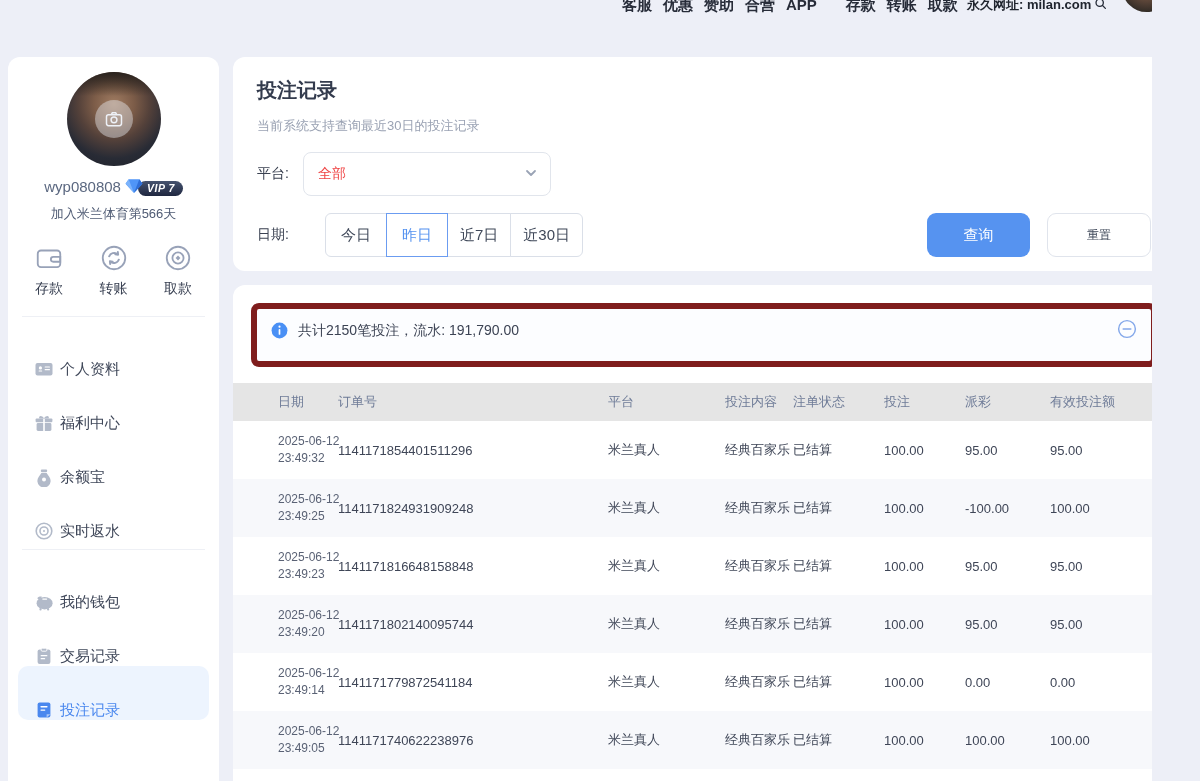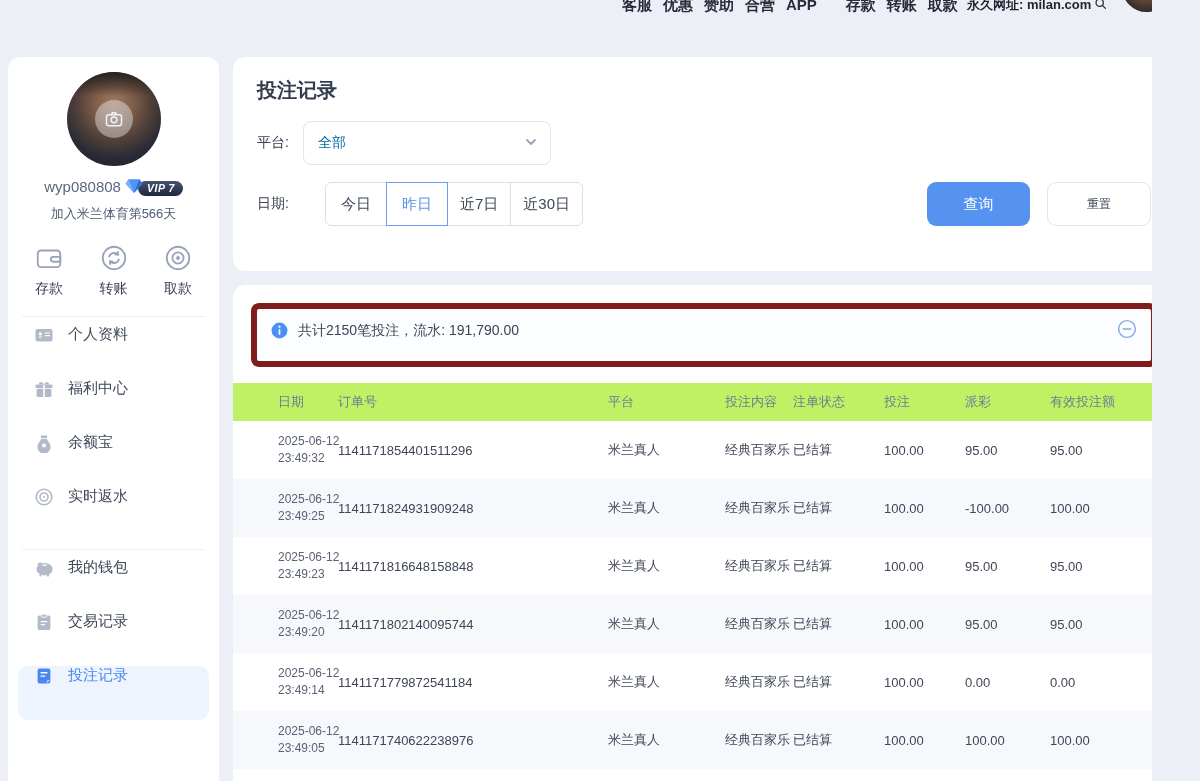--- a/index.html
+++ b/index.html
@@ -32,37 +32,37 @@
   .vip-pill { margin-left:-5px; height:15px; padding:0 8px 0 9px; border-radius:8px; background:linear-gradient(180deg,#46536f,#1f2740);
      color:#fff; font-size:10.5px; font-style:italic; font-weight:700; line-height:15px; letter-spacing:.5px; }
   .join-text { margin-top:7px; text-align:center; font-size:13px; color:#4e5a73; }
   .quick-actions { margin:20px 26px 0; display:flex; justify-content:space-between; }
   .qa { display:flex; flex-direction:column; align-items:center; gap:7px; cursor:pointer; }
   .qa-icon { width:30px; height:30px; color:#98a2b8; }
   .qa-icon svg { width:30px; height:30px; }
   .qa-label { font-size:14px; color:#353d4f; }
   .side-divider { height:1px; background:#eef0f5; margin:18px 14px 0; }
   .menu { list-style:none; padding-top:8px; }
-  .menu-item { height:54px; display:flex; align-items:flex-start; gap:14px; padding-left:26px; cursor:pointer; }
+  .menu-item { height:54px; display:flex; align-items:flex-end; gap:6px; padding-left:26px; cursor:pointer; }
   .menu-item .mi-icon { width:20px; height:20px; color:#b2bac9; flex:none; }
   .menu-item .mi-icon svg { width:20px; height:20px; }
   .menu-item .mi-label { font-size:15px; color:#3f4759; }
   .menu-item.active { margin:0 10px; padding-left:16px; border-radius:10px; background:#edf4fe; }
   .menu-item.active .mi-icon { color:var(--menu-active,#4a87ee); }
   .menu-item.active .mi-label { color:var(--menu-active,#4a87ee); }
   .menu-divider { height:1px; background:#eef0f5; margin:8px 14px; }
 
   
   .filters-card { position:absolute; left:233px; top:57px; width:942px; height:214px; background:#fff; border-radius:12px; padding:20px 24px; }
   .page-title { font-size:20px; font-weight:600; color:#333b4d; }
   .subtitle { margin-top:13px; font-size:13px; color:#9aa2b3; }
   .filter-row { display:flex; align-items:center; margin-top:17px; }
   .filter-label { width:46px; font-size:14px; color:#3a4151; flex:none; }
   .select-box, .date-box { width:248px; height:44px; border:1px solid #e1e5ec; border-radius:8px; background:#fff;
-     display:flex; align-items:center; justify-content:space-between; padding:0 12px 0 14px; font-size:14px; color:#0369a1; cursor:pointer; }
+     display:flex; align-items:center; justify-content:space-between; padding:0 12px 0 14px; font-size:14px; color:#ef4444; cursor:pointer; }
   .select-box svg { width:14px; height:14px; }
   .date-box { color:#4a5165; }
   .date-box svg { width:17px; height:17px; }
   .segmented { display:flex; margin-left:22px; }
   .seg-btn { height:44px; min-width:62px; padding:0 12px; background:#fff; border:1px solid #dadfe8; font-size:15px; color:#3f4859;
      margin-left:-1px; cursor:pointer; font-family:inherit; position:relative; }
   .seg-btn:first-child { border-radius:6px 0 0 6px; margin-left:0; }
   .seg-btn:last-child { border-radius:0 6px 6px 0; }
   .seg-btn.active { border-color:#6b9cf1; color:var(--accent,#5693f0); z-index:2; }
   .btn-primary { margin-left:auto; width:103px; height:44px; border:none; border-radius:9px; background:var(--accent,#5693f0);
@@ -72,21 +72,21 @@
 
   .table-card { position:absolute; left:233px; top:285px; width:942px; height:540px; background:#fff; border-radius:12px 12px 0 0; }
   .summary-box { margin:18px 18px 0; min-height:64px; border:6px solid #7f1d1d; border-radius:8px; background:#fcfdff;
      display:flex; align-items:flex-start; padding:10px 14px; gap:10px; }
   .summary-box .info-ic { flex:none; margin-top:3px; width:17px; height:17px; }
   .summary-text { font-size:14px; color:#3c4354; line-height:22px; }
   .sum-red { color:var(--red,#f25a5c); }
   .minus-ic { margin-left:auto; flex:none; width:20px; height:20px; cursor:pointer; }
 
   table.bets { width:942px; margin-top:16px; border-collapse:collapse; table-layout:fixed; }
-  table.bets th { height:38px; background:#bef264; font-size:13px; font-weight:400; color:#6e7b97; text-align:left; padding:0; }
+  table.bets th { height:38px; background:#e5e5e5; font-size:13px; font-weight:400; color:#6e7b97; text-align:left; padding:0; }
   table.bets td { height:58px; font-size:13px; color:#3f4657; padding:0; vertical-align:middle; }
   table.bets th:first-child, table.bets td:first-child { padding-left:45px; }
   table.bets tbody tr:nth-child(even) { background:#f7f8fb; }
   .cell-date { font-size:12px; color:#5a6275; line-height:1.45; white-space:nowrap; }
   .cell-order { font-size:14px; color:#3f4657; }
   .payout-red { color:var(--red,#f25a5c); }
 </style>
 </head>
 <body>
 
@@ -225,20 +225,21 @@
               <path d="M12.6 17.6v-3.4h3.8z" fill="#fff" opacity=".55"></path>
             </svg></span>
           <span class="mi-label">投注记录</span>
         </li>
       </ul>
 
   </aside>
 
   <section class="filters-card">
     <h1 class="page-title">投注记录</h1>
+    <p class="subtitle">当前系统支持查询最近30日的投注记录</p>
     <div class="filter-row">
       <span class="filter-label">平台:</span>
       <div class="select-box">
         <span>全部</span>
         <span><svg viewBox="0 0 14 14" fill="none" stroke="#9aa3b5" stroke-width="1.8" stroke-linecap="round" stroke-linejoin="round">
               <path d="M3 5l4 4 4-4"></path>
             </svg></span>
       </div>
     </div>
     <div class="filter-row">

